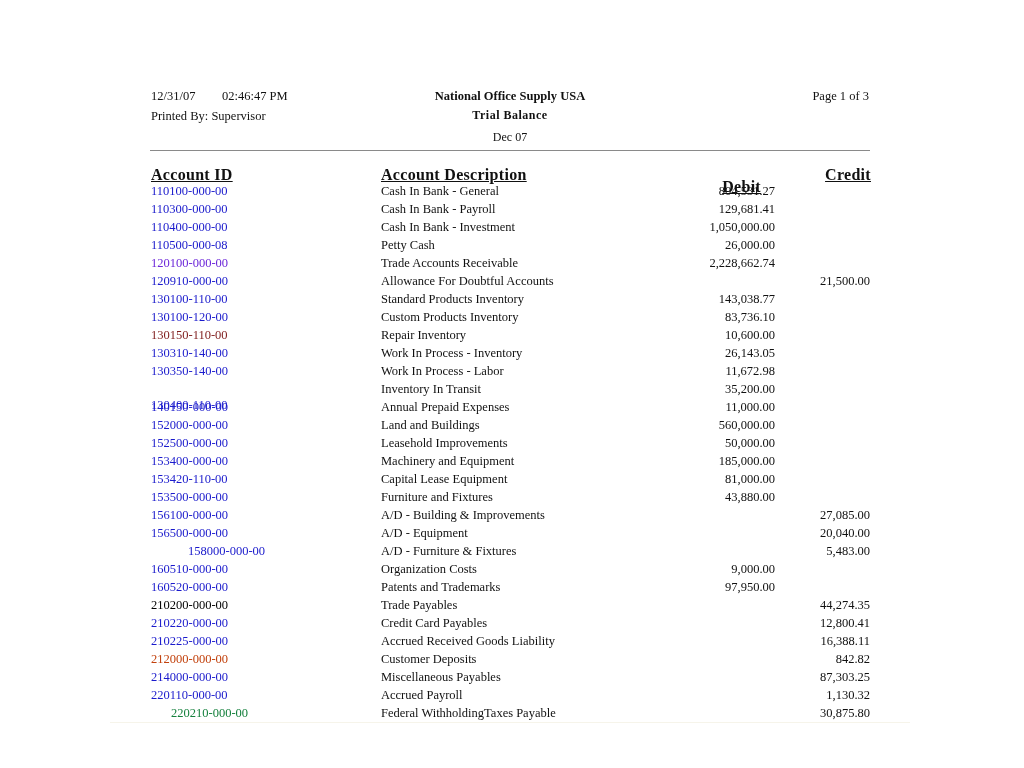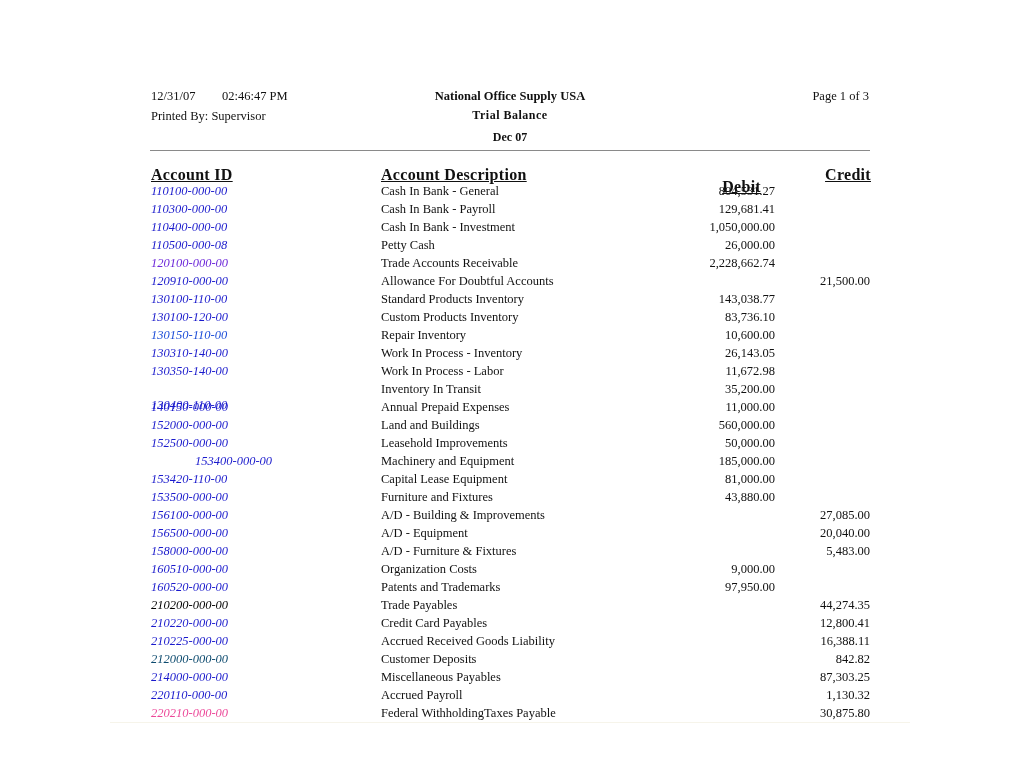--- a/index.html
+++ b/index.html
@@ -41,21 +41,21 @@
     left: 360px; width: 300px; top: 89px;
     text-align: center; font-weight: bold; font-size: 12.5px;
   }
   .hdr-title {
     left: 360px; width: 300px; top: 108px;
     text-align: center; font-weight: bold; font-size: 12px;
     letter-spacing: 0.5px;
   }
   .hdr-period {
     left: 360px; width: 300px; top: 130px;
-    text-align: center; font-weight: bold; font-size: 12px;
+    text-align: center; font-weight: normal; font-size: 12px;
   }
   .hdr-page { left: 760px; width: 109px; top: 89px; text-align: right; }
   .rule {
     position: absolute;
     left: 150px; top: 150px;
     width: 720px; height: 1px;
     background: #8a8a8a;
   }
   .col-head {
     position: absolute;
@@ -76,21 +76,21 @@
     left: 0; top: 183px;
     width: 1024px;
   }
   .row {
     position: relative;
     height: 18px;
     font-size: 12.5px;
     white-space: nowrap;
   }
   .row span { position: absolute; top: 1px; }
-  .c-id { left: 151px; color: #1a1acc; cursor: pointer; font-style: italic; }
+  .c-id { left: 151px; color: #1a1acc; cursor: pointer; }
   .c-desc { left: 381px; }
   .c-debit { left: 655px; width: 120px; text-align: right; }
   .c-credit { left: 750px; width: 120px; text-align: right; }
 </style>
 </head>
 <body>
 
 <div class="page">
   <div class="report-area"></div>
 
@@ -152,21 +152,21 @@
         <span class="c-debit">143,038.77</span>
         <span class="c-credit"></span>
       </div>
       <div class="row">
         <span class="c-id" style="color: rgb(26, 26, 204);">130100-120-00</span>
         <span class="c-desc">Custom Products Inventory</span>
         <span class="c-debit">83,736.10</span>
         <span class="c-credit"></span>
       </div>
       <div class="row">
-        <span class="c-id" style="color: #1d4ed8;">130150-110-00</span>
+        <span class="c-id" style="color: #7f1d1d;">130150-110-00</span>
         <span class="c-desc">Repair Inventory</span>
         <span class="c-debit">10,600.00</span>
         <span class="c-credit"></span>
       </div>
       <div class="row">
         <span class="c-id" style="color: rgb(26, 26, 204);">130310-140-00</span>
         <span class="c-desc">Work In Process - Inventory</span>
         <span class="c-debit">26,143.05</span>
         <span class="c-credit"></span>
       </div>
@@ -194,21 +194,21 @@
         <span class="c-debit">560,000.00</span>
         <span class="c-credit"></span>
       </div>
       <div class="row">
         <span class="c-id" style="color: rgb(26, 26, 204);">152500-000-00</span>
         <span class="c-desc">Leasehold Improvements</span>
         <span class="c-debit">50,000.00</span>
         <span class="c-credit"></span>
       </div>
       <div class="row">
-        <span class="c-id" style="color: rgb(26, 26, 204); margin-left: 44px;">153400-000-00</span>
+        <span class="c-id" style="color: rgb(26, 26, 204);">153400-000-00</span>
         <span class="c-desc">Machinery and Equipment</span>
         <span class="c-debit">185,000.00</span>
         <span class="c-credit"></span>
       </div>
       <div class="row">
         <span class="c-id" style="color: rgb(26, 26, 204);">153420-110-00</span>
         <span class="c-desc">Capital Lease Equipment</span>
         <span class="c-debit">81,000.00</span>
         <span class="c-credit"></span>
       </div>
@@ -224,21 +224,21 @@
         <span class="c-debit"></span>
         <span class="c-credit">27,085.00</span>
       </div>
       <div class="row">
         <span class="c-id" style="color: rgb(26, 26, 204);">156500-000-00</span>
         <span class="c-desc">A/D - Equipment</span>
         <span class="c-debit"></span>
         <span class="c-credit">20,040.00</span>
       </div>
       <div class="row">
-        <span class="c-id" style="color: rgb(26, 26, 204);">158000-000-00</span>
+        <span class="c-id" style="color: rgb(26, 26, 204); margin-left: 37px;">158000-000-00</span>
         <span class="c-desc">A/D - Furniture &amp; Fixtures</span>
         <span class="c-debit"></span>
         <span class="c-credit">5,483.00</span>
       </div>
       <div class="row">
         <span class="c-id" style="color: rgb(26, 26, 204);">160510-000-00</span>
         <span class="c-desc">Organization Costs</span>
         <span class="c-debit">9,000.00</span>
         <span class="c-credit"></span>
       </div>
@@ -260,37 +260,37 @@
         <span class="c-debit"></span>
         <span class="c-credit">12,800.41</span>
       </div>
       <div class="row">
         <span class="c-id" style="color: rgb(26, 26, 204);">210225-000-00</span>
         <span class="c-desc">Accrued Received Goods Liability</span>
         <span class="c-debit"></span>
         <span class="c-credit">16,388.11</span>
       </div>
       <div class="row">
-        <span class="c-id" style="color: #0c4a6e; text-align: right;">212000-000-00</span>
+        <span class="c-id" style="color: #c2410c; text-align: right;">212000-000-00</span>
         <span class="c-desc">Customer Deposits</span>
         <span class="c-debit"></span>
         <span class="c-credit">842.82</span>
       </div>
       <div class="row">
         <span class="c-id" style="color: rgb(26, 26, 204);">214000-000-00</span>
         <span class="c-desc">Miscellaneous Payables</span>
         <span class="c-debit"></span>
         <span class="c-credit">87,303.25</span>
       </div>
       <div class="row">
         <span class="c-id" style="color: rgb(26, 26, 204);">220110-000-00</span>
         <span class="c-desc">Accrued Payroll</span>
         <span class="c-debit"></span>
         <span class="c-credit">1,130.32</span>
       </div>
       <div class="row">
-        <span class="c-id" style="color: #ec4899;">220210-000-00</span>
+        <span class="c-id" style="color: #15803d; margin-left: 20px;">220210-000-00</span>
         <span class="c-desc">Federal WithholdingTaxes Payable</span>
         <span class="c-debit"></span>
         <span class="c-credit">30,875.80</span>
       </div>
     </div>
 </div>
 
 </body></html>

